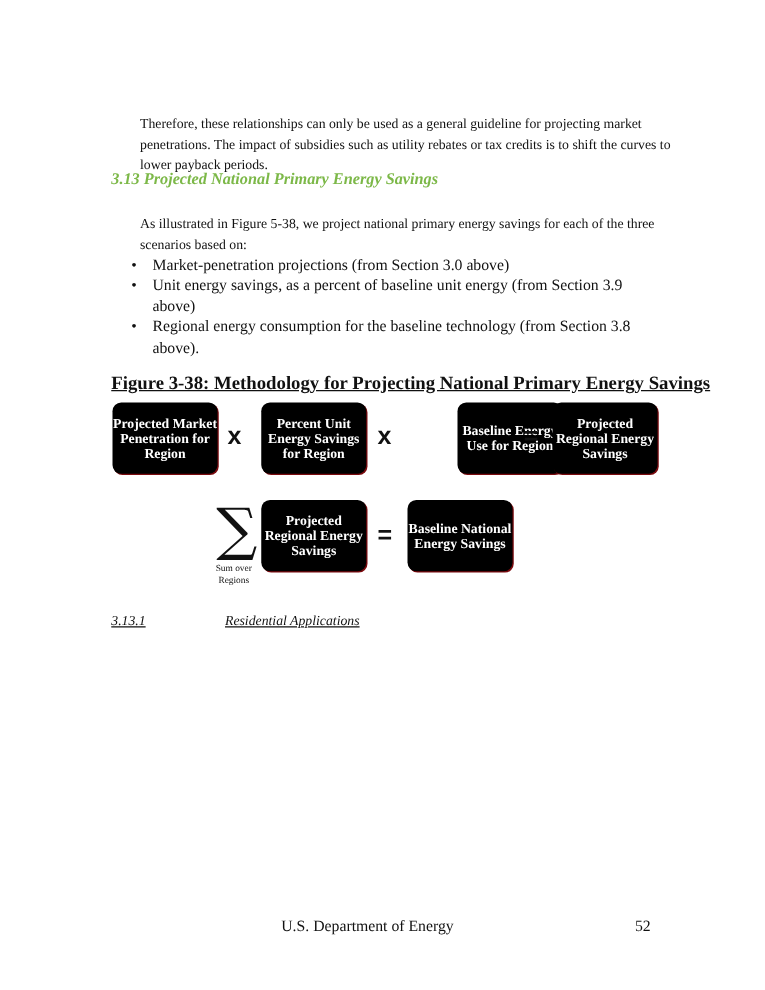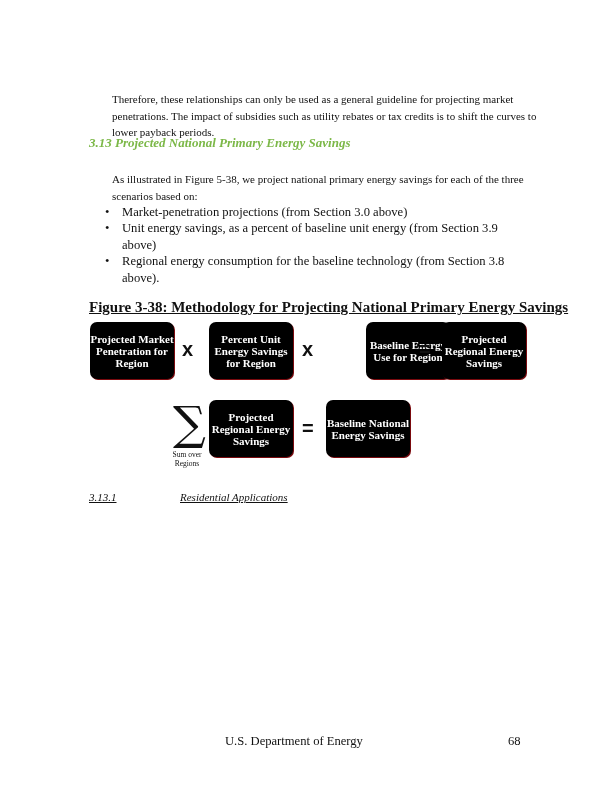--- a/index.html
+++ b/index.html
@@ -68,13 +68,13 @@
   </div>
 <div class="op" style="left:302px;top:417px;">=</div>
 <div class="box" style="left:326px;top:400px;width:84px;height:57px;">
     <span>Baseline National Energy Savings</span>
   </div>
 
 <div class="sub" style="left:89px;">3.13.1</div>
 <div class="sub" style="left:180px;">Residential Applications</div>
 
 <div class="foot" style="left:225px;">U.S. Department of Energy</div>
-<div class="foot" style="left:508px;">68</div>
+<div class="foot" style="left:508px;">52</div>
 
 </body></html>

